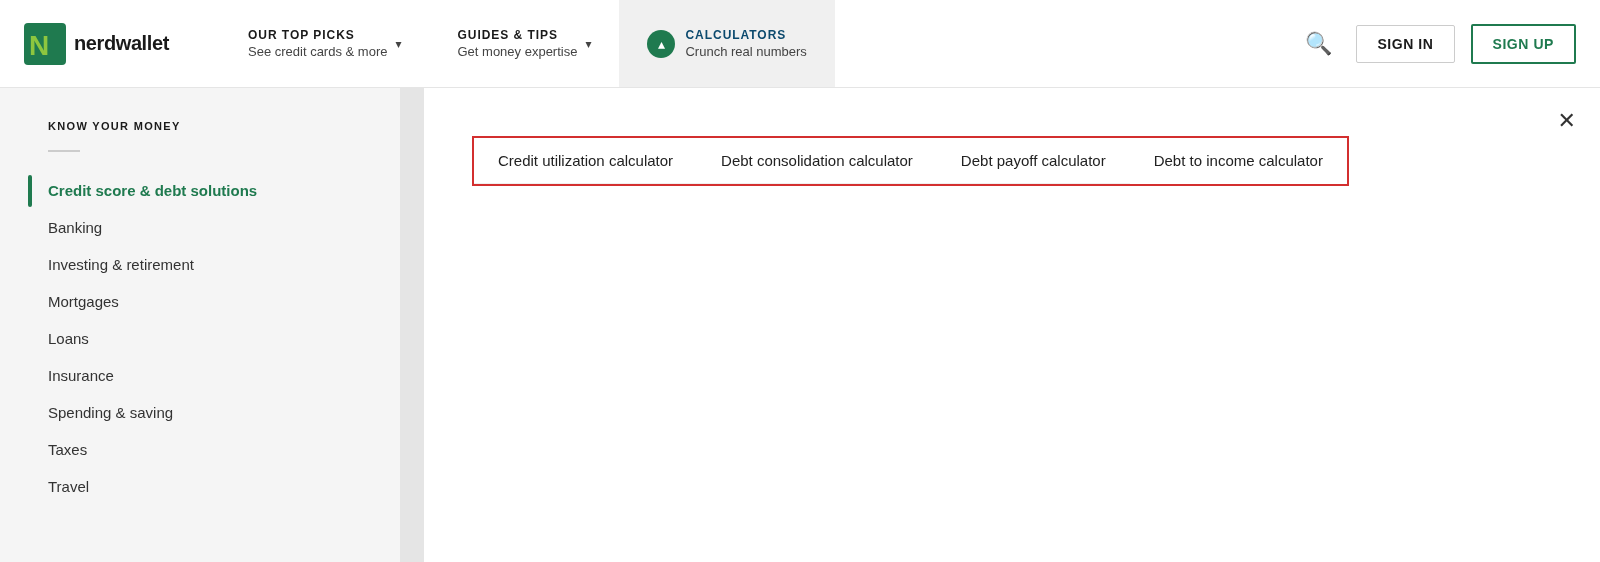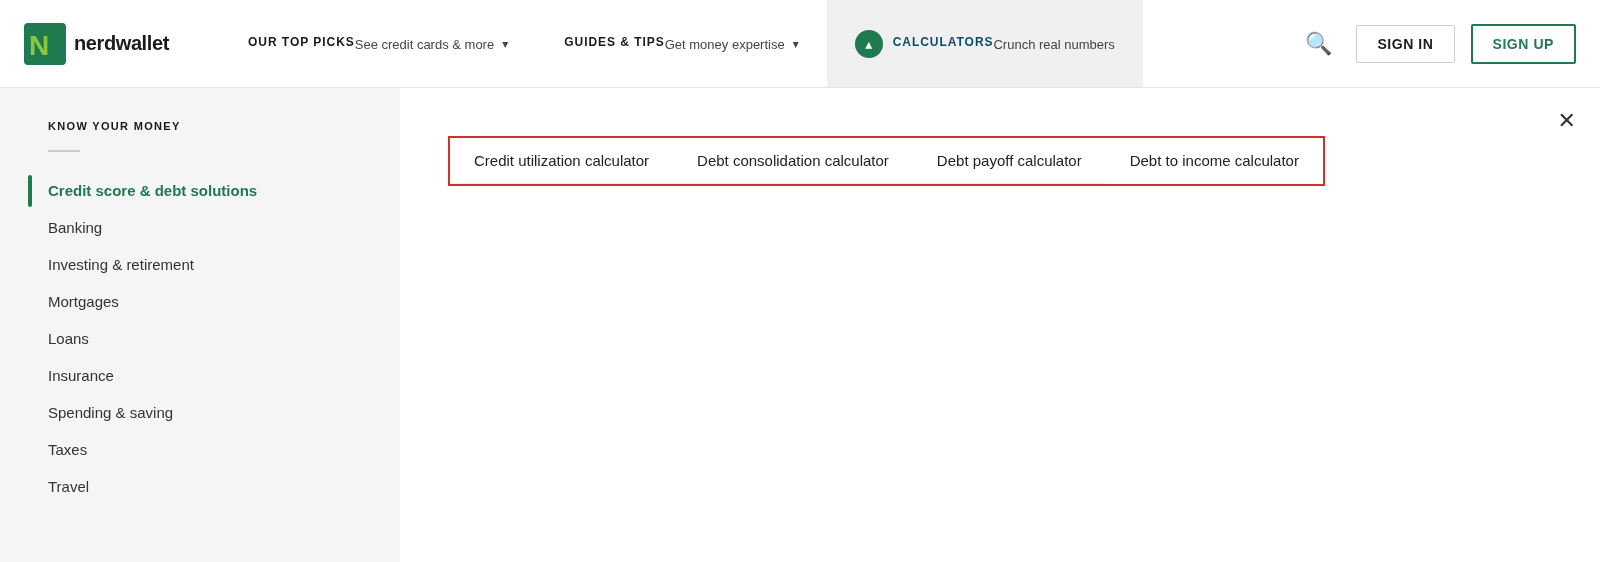--- a/index.html
+++ b/index.html
@@ -37,21 +37,21 @@
       cursor: pointer;
       position: relative;
     }
 
     .nav-item-calculators {
       background: #f0f0f0;
     }
 
     .nav-text-block {
       display: flex;
-      flex-direction: row;
+      flex-direction: column;
     }
 
     .nav-label {
       font-size: 12px;
       font-weight: 800;
       letter-spacing: 0.08em;
       color: #1a1a1a;
       text-transform: uppercase;
     }
 
@@ -125,22 +125,23 @@
       border-radius: 2px;
       color: #1f7a4f;
       letter-spacing: 0.04em;
       text-transform: uppercase;
     }
 
     
     .dropdown-area {
       display: flex;
       height: 474px;
-      background: #d946ef;
-      position: relative;
+      background: #e5e5e5;
+      position: relative;
+      gap: 24px;
     }
 
     .sidebar-panel {
       width: 400px;
       background: #f5f5f5;
       padding: 32px 0 32px 48px;
       flex-shrink: 0;
     }
 
     .know-your-money-label {

